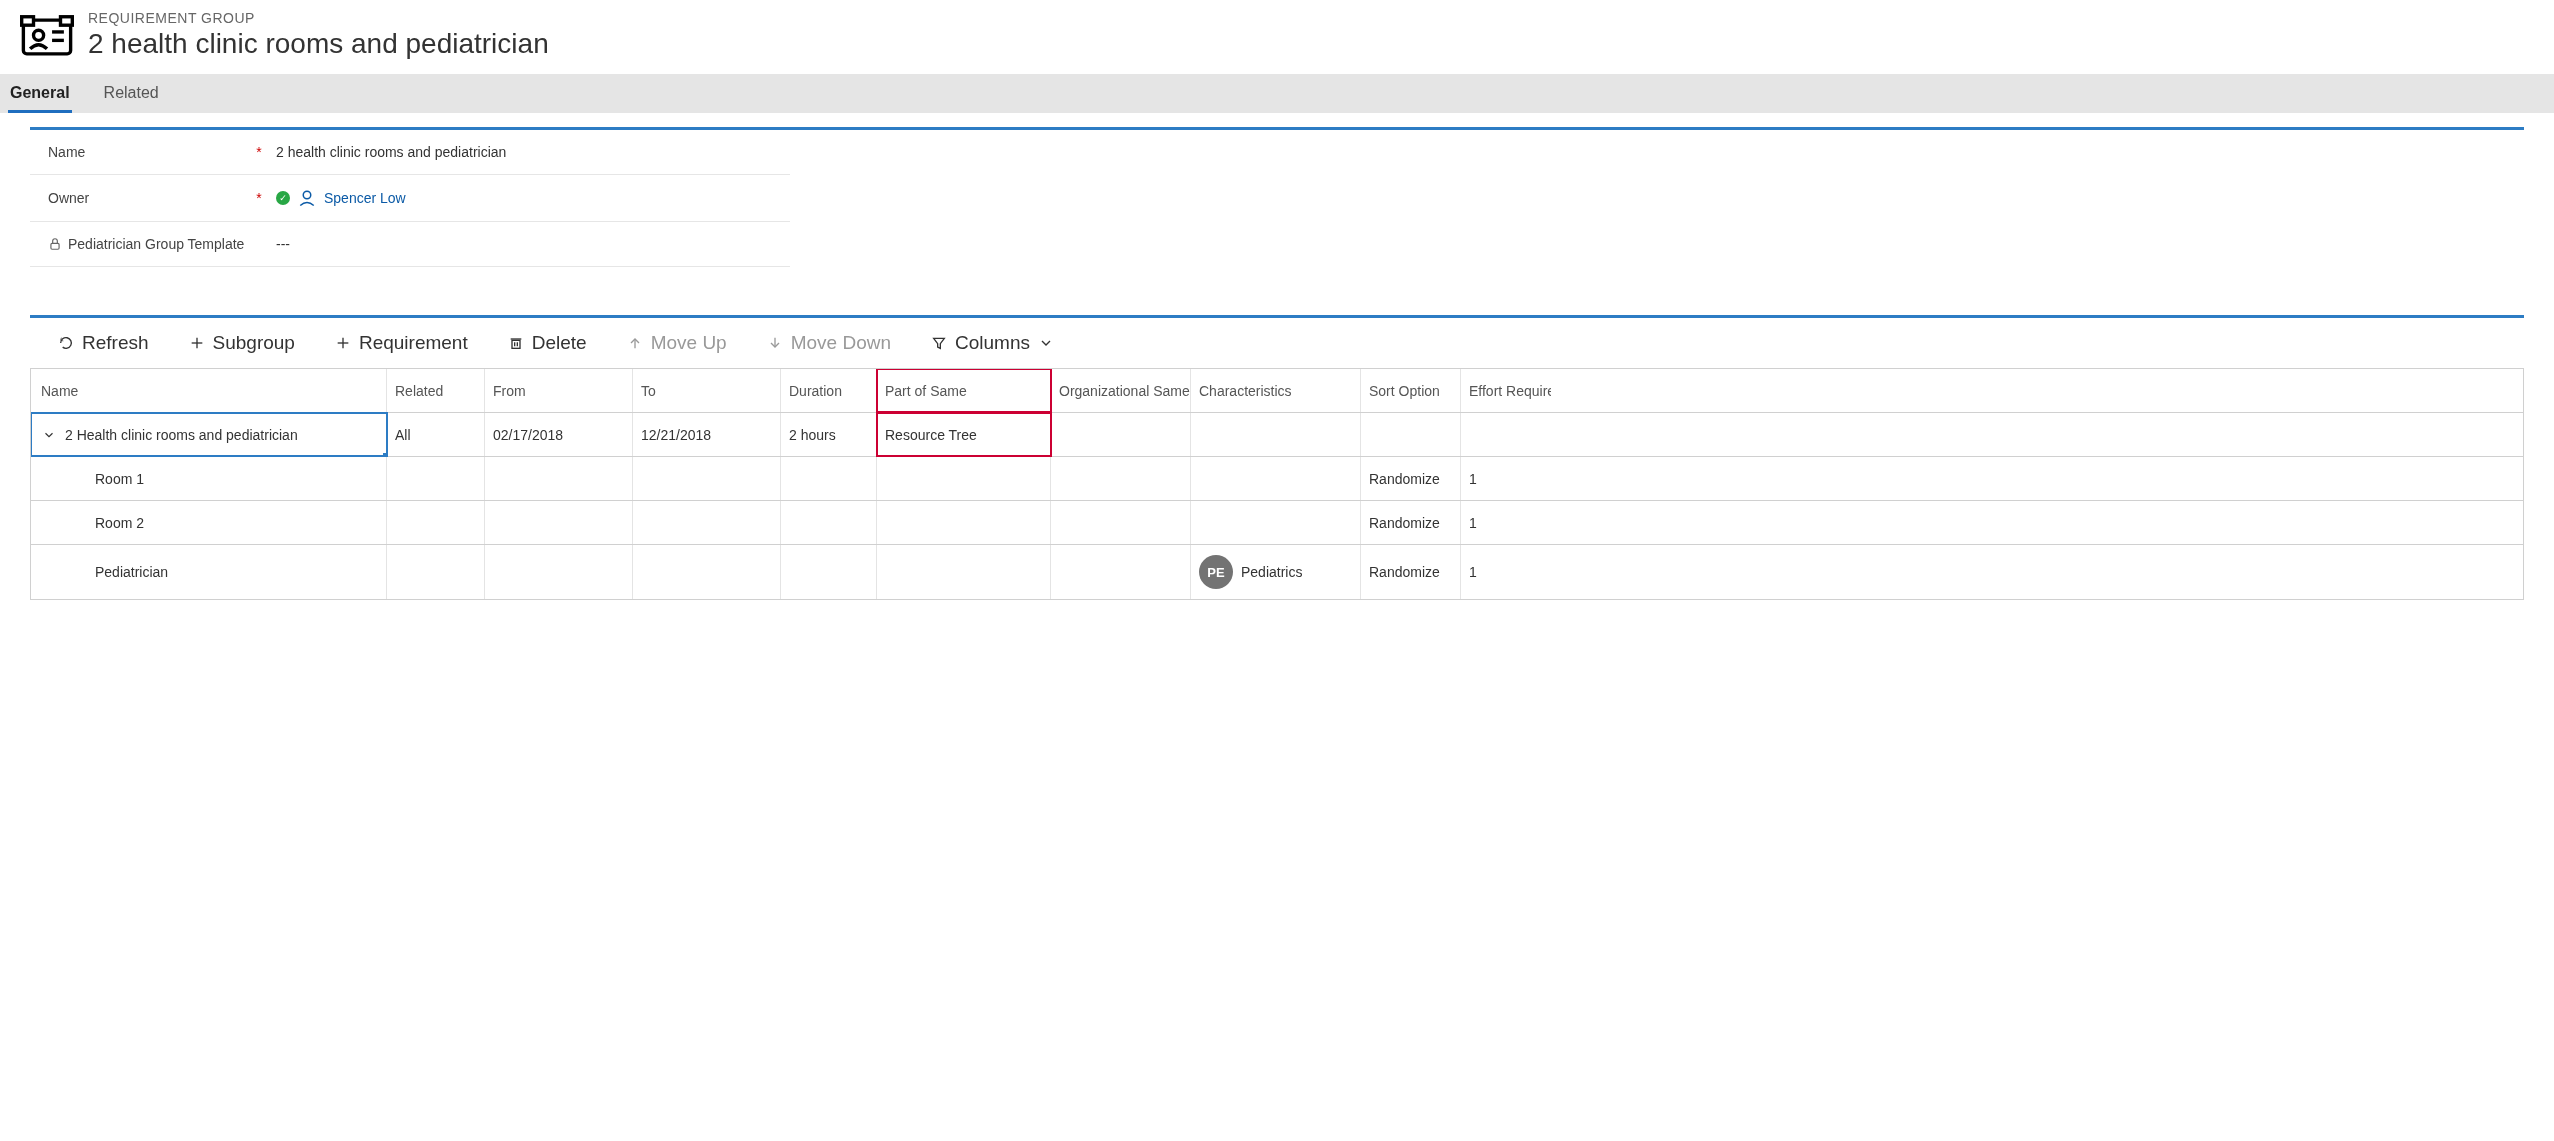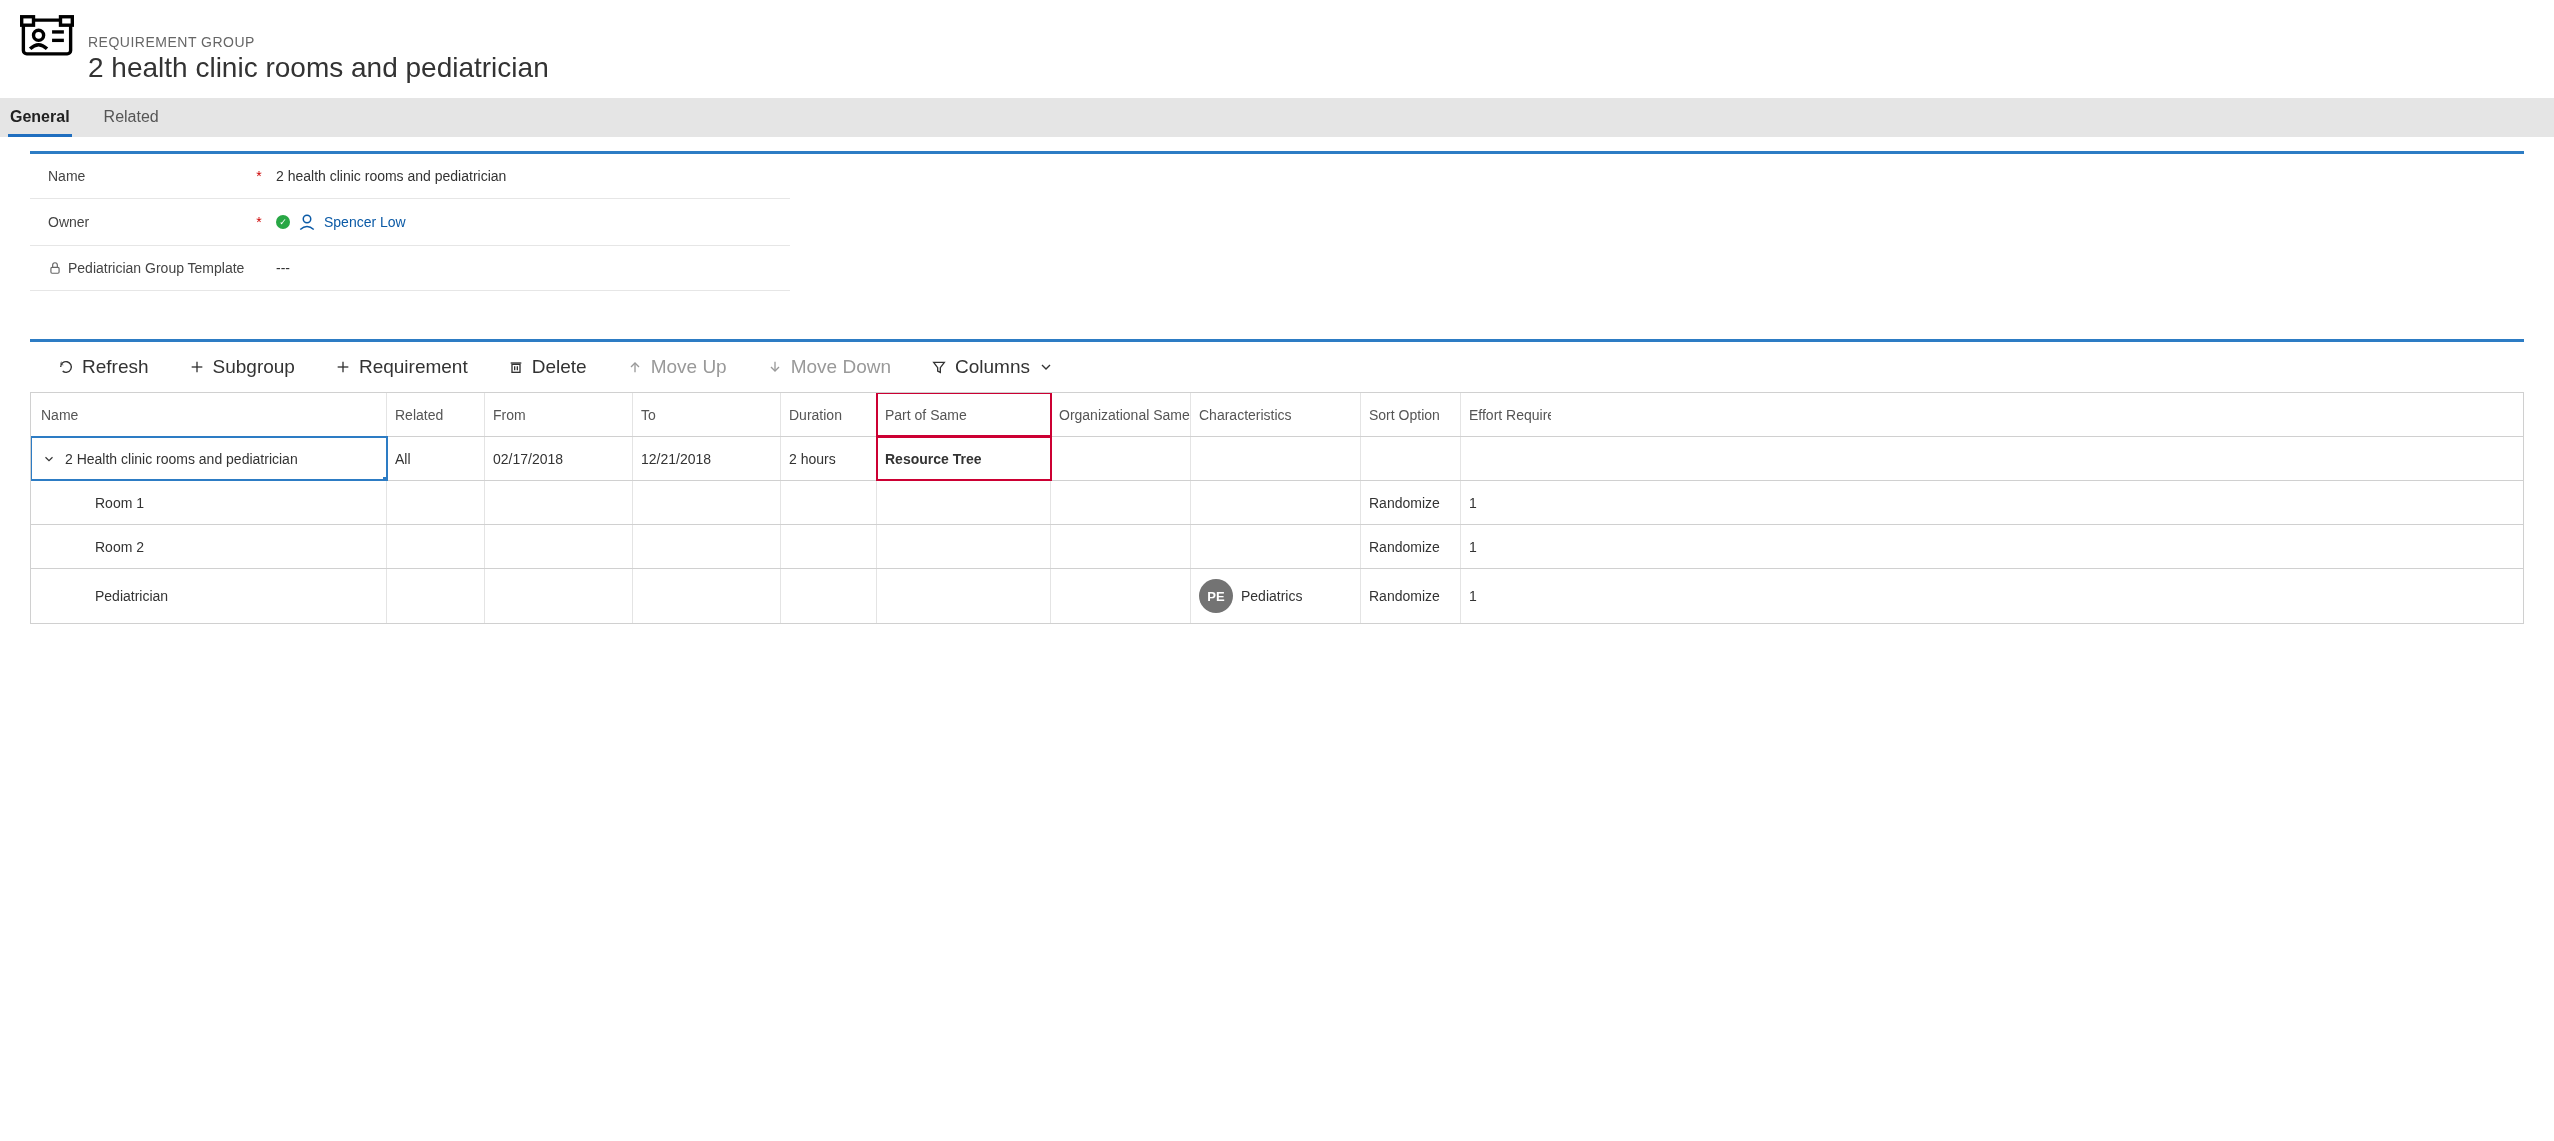--- a/index.html
+++ b/index.html
@@ -20,21 +20,20 @@
     height: 46px;
     margin-right: 14px;
     margin-top: 4px;
   }
   .header-text { display: flex; flex-direction: column; }
   .header-label {
     font-size: 14px;
     color: #666;
     letter-spacing: 0.5px;
     margin-bottom: 2px;
-    margin-top: 24px;
   }
   .header-title {
     font-size: 28px;
     font-weight: 400;
     color: #333;
   }
   .tabs-region {
     background: #e5e5e5;
     padding: 0 8px;
   }
@@ -142,21 +141,21 @@
     align-items: center;
     gap: 8px;
     overflow: hidden;
     white-space: nowrap;
   }
   .c-name { width: 356px; padding-left: 10px; }
   .c-select { width: 98px; }
   .c-from { width: 148px; }
   .c-to { width: 148px; }
   .c-duration { width: 96px; }
-  .c-partsame { width: 174px; font-weight: bold; }
+  .c-partsame { width: 174px; }
   .c-orgunit { width: 140px; }
   .c-char { width: 170px; }
   .c-sort { width: 100px; }
   .c-effort { width: 90px; border-right: none; }
   .highlight-col {
     outline: 2px solid #c03;
     outline-offset: -1px;
   }
   .sel-cell {
     outline: 2px solid #2d7cc4;

